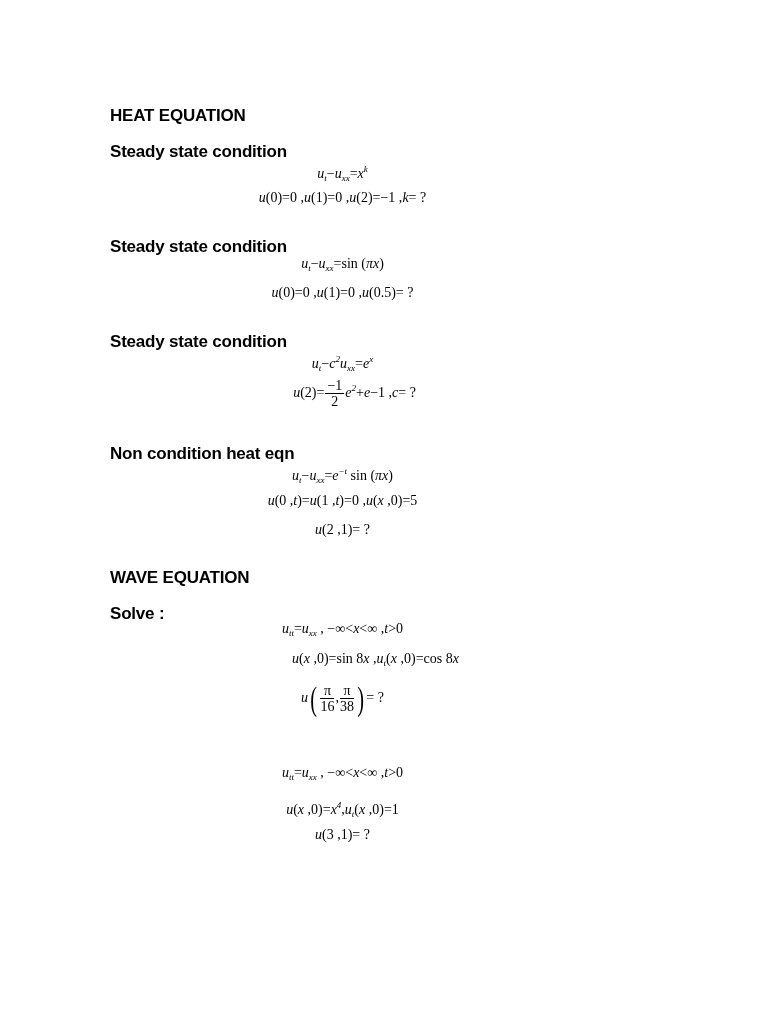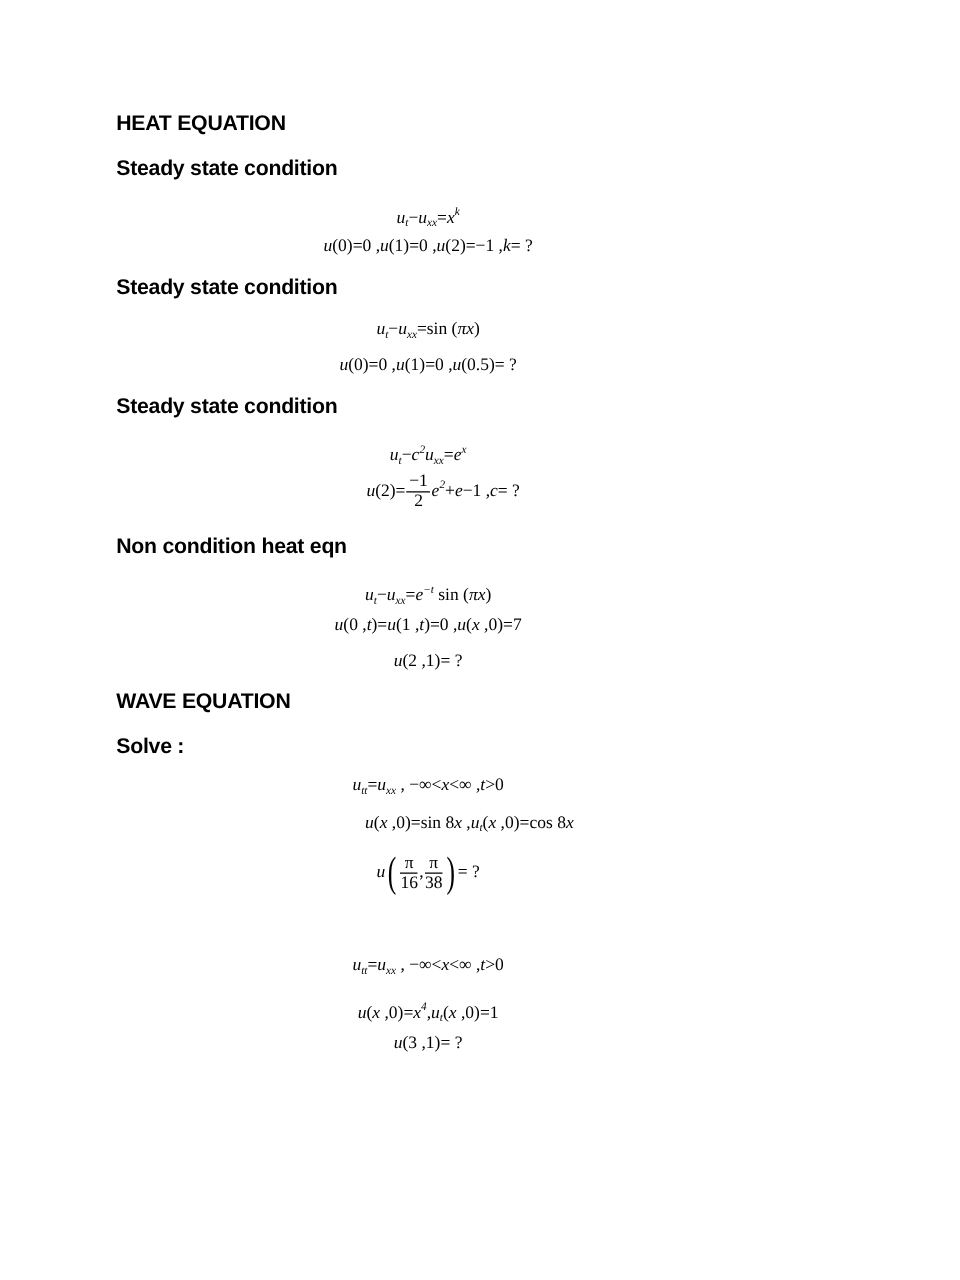--- a/index.html
+++ b/index.html
@@ -1,17 +1,17 @@
 <!DOCTYPE html>
 <html><head>
 <meta charset="utf-8">
 <style>
   html, body { margin: 0; padding: 0; background: #ffffff; }
   body { width: 768px; height: 1024px; position: relative; overflow: hidden; color: #000; }
-  .h { position: absolute; left: 93px; font-family: "Liberation Sans", sans-serif; font-weight: bold; font-size: 17px; margin: 0; letter-spacing: -0.2px; }
+  .h { position: absolute; left: 93px; font-family: "Liberation Sans", sans-serif; font-weight: bold; font-size: 17px; margin: 17px; letter-spacing: -0.2px; }
   .eq { position: absolute; left: 0; width: 685px; text-align: center; font-family: "Liberation Serif", serif; font-size: 14px; font-style: italic; line-height: 18px; white-space: nowrap; }
   .eq .r { font-style: normal; }
   .eq sub { font-size: 9px; vertical-align: -3px; }
   .eq sup { font-size: 9px; vertical-align: 6px; }
   .frac { display: inline-block; vertical-align: middle; text-align: center; font-style: normal; margin: 0 1px; }
   .frac .num { display: block; border-bottom: 1px solid #000; padding: 0 2px; line-height: 15px; }
   .frac .den { display: block; line-height: 15px; }
   .bigp { font-style: normal; font-size: 34px; vertical-align: middle; line-height: 30px; font-weight: 100; transform: scaleX(0.6); display: inline-block; }
 </style>
 </head>
@@ -26,21 +26,21 @@
 <h2 class="h" style="top:220px;">Steady state condition</h2>
 <div class="eq" style="top:255px;text-align:center;">u<sub>t</sub><span class="r">−</span>u<sub>xx</sub><span class="r">=sin (</span>πx<span class="r">)</span></div>
 <div class="eq" style="top:284px;">u<span class="r">(0)=0 ,</span>u<span class="r">(1)=0 ,</span>u<span class="r">(0.5)= ?</span></div>
 
 <h2 class="h" style="top:315px;">Steady state condition</h2>
 <div class="eq" style="top:350px;">u<sub>t</sub><span class="r">−</span>c<sup>2</sup>u<sub>xx</sub><span class="r">=</span>e<sup>x</sup></div>
 <div class="eq" style="top:378px;padding-left:12px;">u<span class="r">(2)=</span><span class="frac"><span class="num">−1</span><span class="den">2</span></span>e<sup>2</sup><span class="r">+</span>e<span class="r">−1 ,</span>c<span class="r">= ?</span></div>
 
 <h2 class="h" style="top:427px;">Non condition heat eqn</h2>
 <div class="eq" style="top:462px;">u<sub>t</sub><span class="r">−</span>u<sub>xx</sub><span class="r">=</span>e<sup>−t</sup><span class="r"> sin (</span>πx<span class="r">)</span></div>
-<div class="eq" style="top:492px;">u<span class="r">(0 ,</span>t<span class="r">)=</span>u<span class="r">(1 ,</span>t<span class="r">)=0 ,</span>u<span class="r">(</span>x<span class="r"> ,0)=7</span></div>
+<div class="eq" style="top:492px;">u<span class="r">(0 ,</span>t<span class="r">)=</span>u<span class="r">(1 ,</span>t<span class="r">)=0 ,</span>u<span class="r">(</span>x<span class="r"> ,0)=5</span></div>
 <div class="eq" style="top:521px;">u<span class="r">(2 ,1)= ?</span></div>
 
 <h1 class="h" style="top:551px;">WAVE EQUATION</h1>
 <h2 class="h" style="top:587px;">Solve :</h2>
 
 <div class="eq" style="top:620px;">u<sub>tt</sub><span class="r">=</span>u<sub>xx</sub><span class="r"> , −∞&lt;</span>x<span class="r">&lt;∞ ,</span>t<span class="r">&gt;0</span></div>
 <div class="eq" style="top:650px;padding-left:33px;">u<span class="r">(</span>x<span class="r"> ,0)=sin 8</span>x<span class="r"> ,</span>u<sub>t</sub><span class="r">(</span>x<span class="r"> ,0)=cos 8</span>x</div>
 <div class="eq" style="top:683px;">u<span class="bigp">(</span><span class="frac"><span class="num">π</span><span class="den">16</span></span><span class="r">,</span><span class="frac"><span class="num">π</span><span class="den">38</span></span><span class="bigp">)</span><span class="r">= ?</span></div>
 
 <div class="eq" style="top:764px;">u<sub>tt</sub><span class="r">=</span>u<sub>xx</sub><span class="r"> , −∞&lt;</span>x<span class="r">&lt;∞ ,</span>t<span class="r">&gt;0</span></div>

